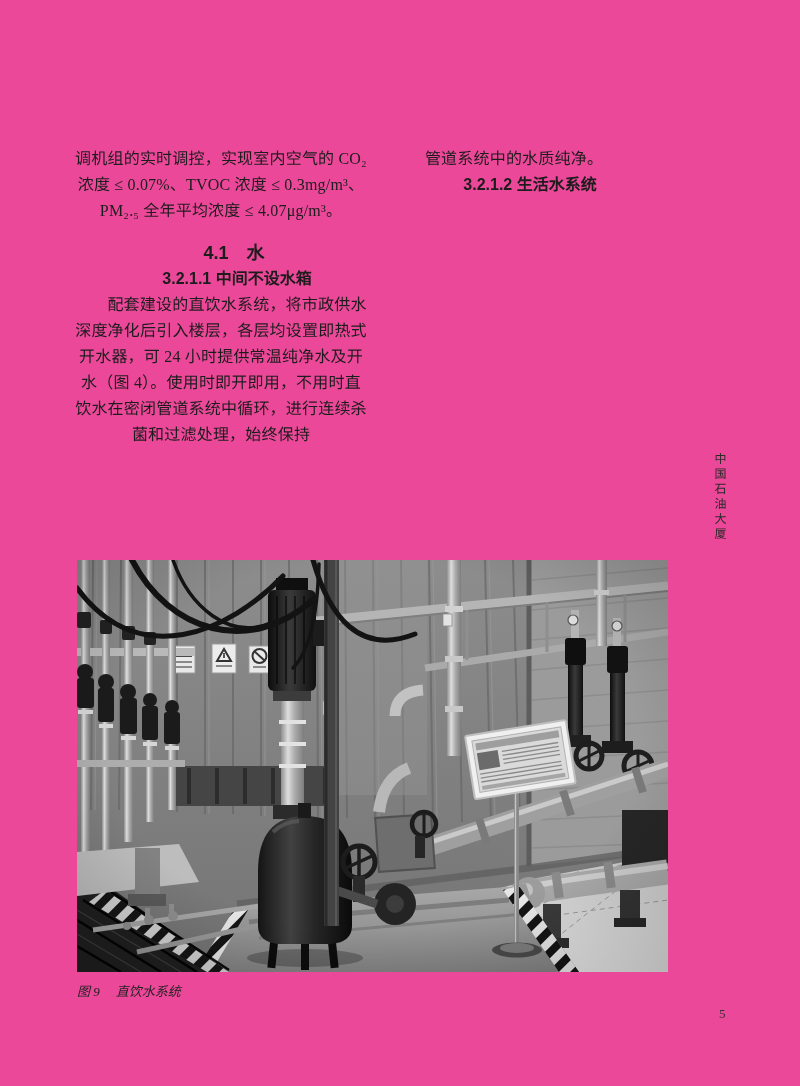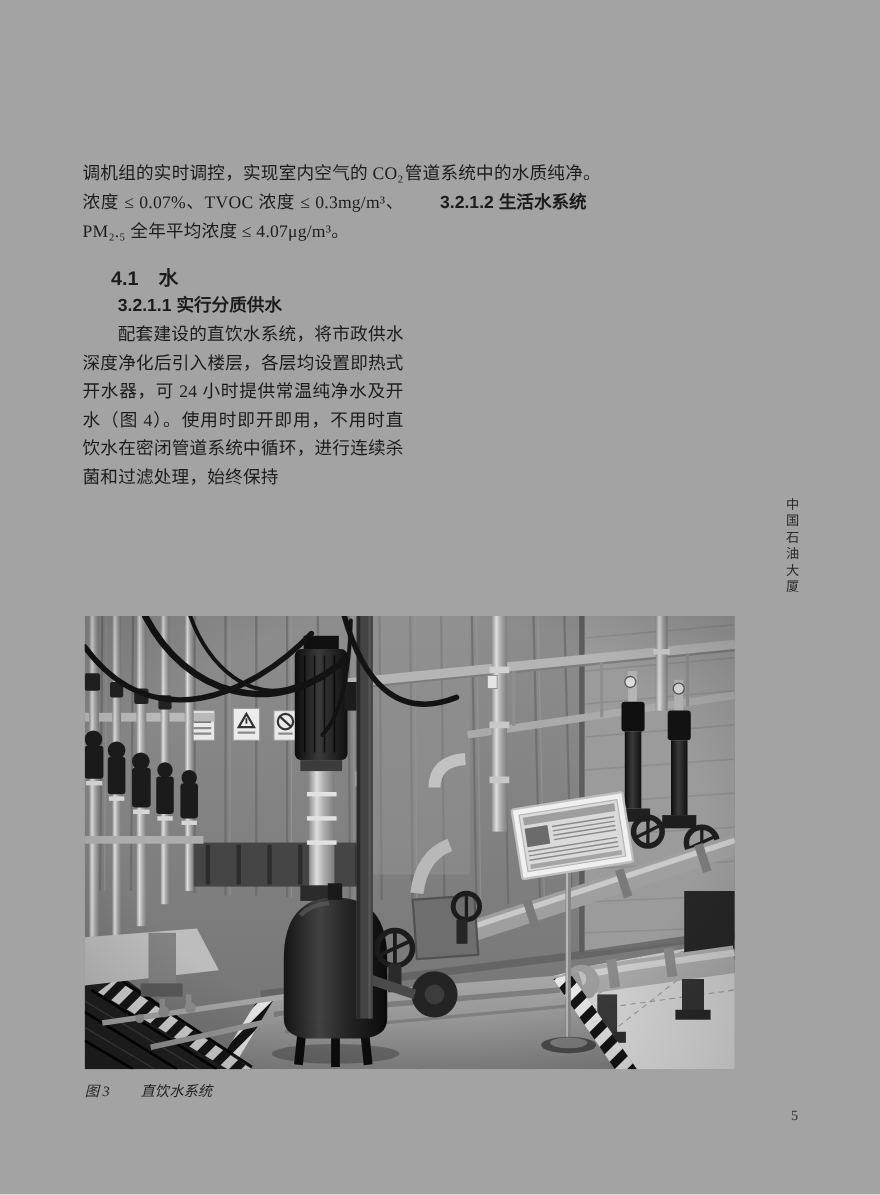--- a/index.html
+++ b/index.html
@@ -1,24 +1,24 @@
 <!DOCTYPE html>
 <html lang="zh-CN"><head>
 <meta charset="utf-8">
 <title>Document</title>
 <style>
   html,body{margin:0;padding:0;background:#ffffff;}
   .page{
-    position:relative;width:800px;height:1086px;background:#a3a3a3;
+    position:relative;width:800px;height:1086px;background:#ec4899;
     font-family:"Liberation Serif","DejaVu Serif",serif;color:#1c1c1c;overflow:hidden;
   }
   .col{position:absolute;top:146px;width:292px;}
   .col-left{left:75px;}
   .col-right{left:368px;}
-  .col p{margin:0;}
+  .col p{margin:0;text-align:center;}
   .t-body{
     font-size:16px;line-height:26px;text-align:justify;text-justify:inter-ideograph;
     letter-spacing:0.2px;
   }
   .t-body.indent{text-indent:2em;}
   .t-h2{
     font-family:"Liberation Sans","DejaVu Sans",sans-serif;font-weight:700;
     font-size:18px;line-height:26px;margin:16px 0 0 0 !important;padding-left:26px;
   }
   .t-h3{
@@ -34,35 +34,35 @@
     writing-mode:vertical-rl;text-orientation:upright;
     font-size:12px;letter-spacing:3px;color:#2a2a2a;
     font-family:"Liberation Serif","DejaVu Serif",serif;
   }
   .figure{position:absolute;left:77px;top:560px;width:591px;height:412px;}
   .figure svg{display:block;width:591px;height:412px;}
   .caption{
     position:absolute;left:77px;top:981px;font-size:13px;color:#222;
     font-style:italic;font-family:"Liberation Serif","DejaVu Serif",serif;
   }
-  .caption .cap-title{margin-left:28px;}
+  .caption .cap-title{margin-left:16px;}
   .page-number{
     position:absolute;left:719px;top:1006px;font-size:13px;color:#333;
     font-family:"Liberation Serif","DejaVu Serif",serif;
   }
 </style>
 </head>
 <body>
 
 <div class="page">
 
   <div class="col col-left">
       <p class="t-body">调机组的实时调控，实现室内空气的 CO₂ 浓度 ≤ 0.07%、TVOC 浓度 ≤ 0.3mg/m³、PM₂.₅ 全年平均浓度 ≤ 4.07μg/m³。</p>
       <p class="t-h2">4.1　水</p>
-      <p class="t-h4">3.2.1.1 实行分质供水</p>
+      <p class="t-h4">3.2.1.1 中间不设水箱</p>
       <p class="t-body indent">配套建设的直饮水系统，将市政供水深度净化后引入楼层，各层均设置即热式开水器，可 24 小时提供常温纯净水及开水（图 4）。使用时即开即用，不用时直饮水在密闭管道系统中循环，进行连续杀菌和过滤处理，始终保持</p>
     </div>
   <div class="col col-right">
       <p class="t-body">管道系统中的水质纯净。</p>
       <p class="t-h4">3.2.1.2 生活水系统</p>
     </div>
 
   <div class="side-label">中国石油大厦</div>
 
   <div class="figure">
@@ -396,18 +396,18 @@
         <path d="M236,0 C252,56 282,96 338,74" stroke-width="5"></path>
         <path d="M96,0 C112,46 152,82 196,62" stroke-width="3.5"></path>
         <path d="M242,4 C240,70 228,96 216,108" stroke-width="3.5"></path>
       </g>
 
       <rect x="0" y="0" width="591" height="412" fill="url(#vig)"></rect>
     </svg>
   </div>
 
   <div class="caption">
-    <span class="cap-label">图 3</span><span class="cap-title">直饮水系统</span>
+    <span class="cap-label">图 9</span><span class="cap-title">直饮水系统</span>
   </div>
 
   <div class="page-number">5</div>
 
 </div>
 
 </body></html>

